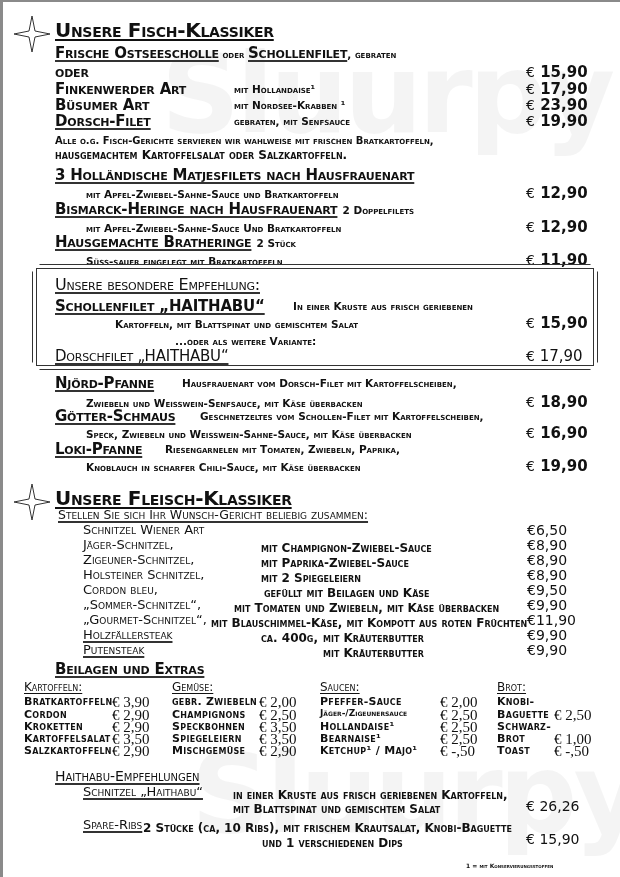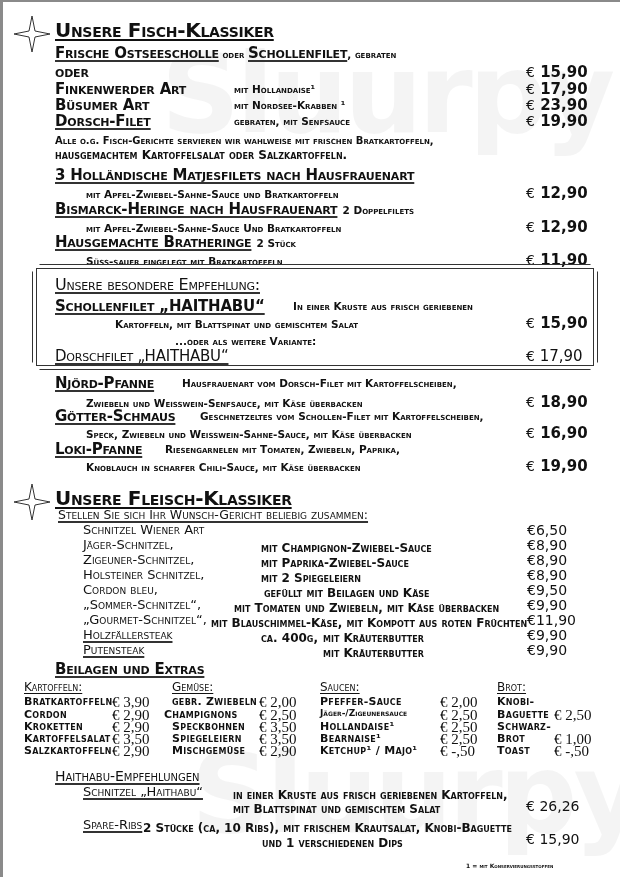--- a/index.html
+++ b/index.html
@@ -183,21 +183,21 @@
   <div class="abs side" style="left:24px;top:732px">Kartoffelsalat</div>
   <div class="abs side-p" style="left:112px;top:731px">€ 3,50</div>
   <div class="abs side" style="left:24px;top:744px">Salzkartoffeln</div>
   <div class="abs side-p" style="left:112px;top:743px">€ 2,90</div>
 </div>
 
 <div>
   <div class="abs side-h" style="left:172px;top:680px">Gemüse:</div>
   <div class="abs side" style="left:172px;top:695px">gebr. Zwiebeln</div>
   <div class="abs side-p" style="left:259px;top:694px">€ 2,00</div>
-  <div class="abs side" style="left:164px;top:708px">Champignons</div>
+  <div class="abs side" style="left:172px;top:708px">Champignons</div>
   <div class="abs side-p" style="left:259px;top:707px">€ 2,50</div>
   <div class="abs side" style="left:172px;top:720px">Speckbohnen</div>
   <div class="abs side-p" style="left:259px;top:719px">€ 3,50</div>
   <div class="abs side" style="left:172px;top:732px">Spiegeleiern</div>
   <div class="abs side-p" style="left:259px;top:731px">€ 3,50</div>
   <div class="abs side" style="left:172px;top:744px">Mischgemüse</div>
   <div class="abs side-p" style="left:259px;top:743px">€ 2,90</div>
 </div>
 
 <div>

